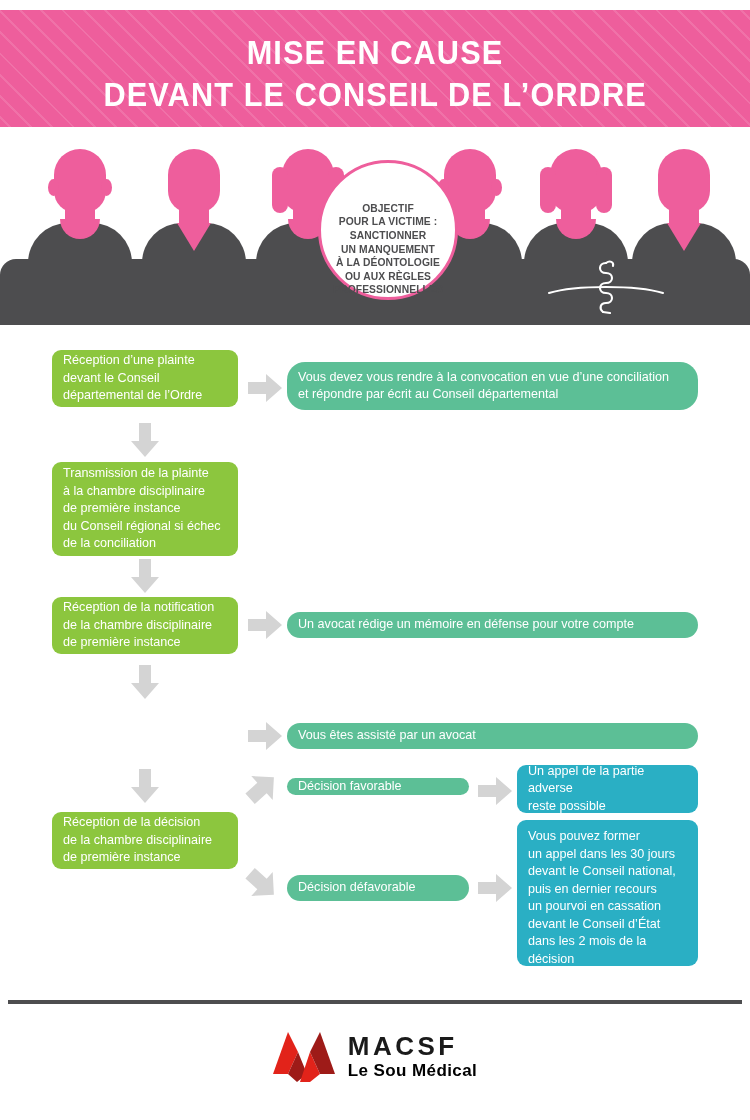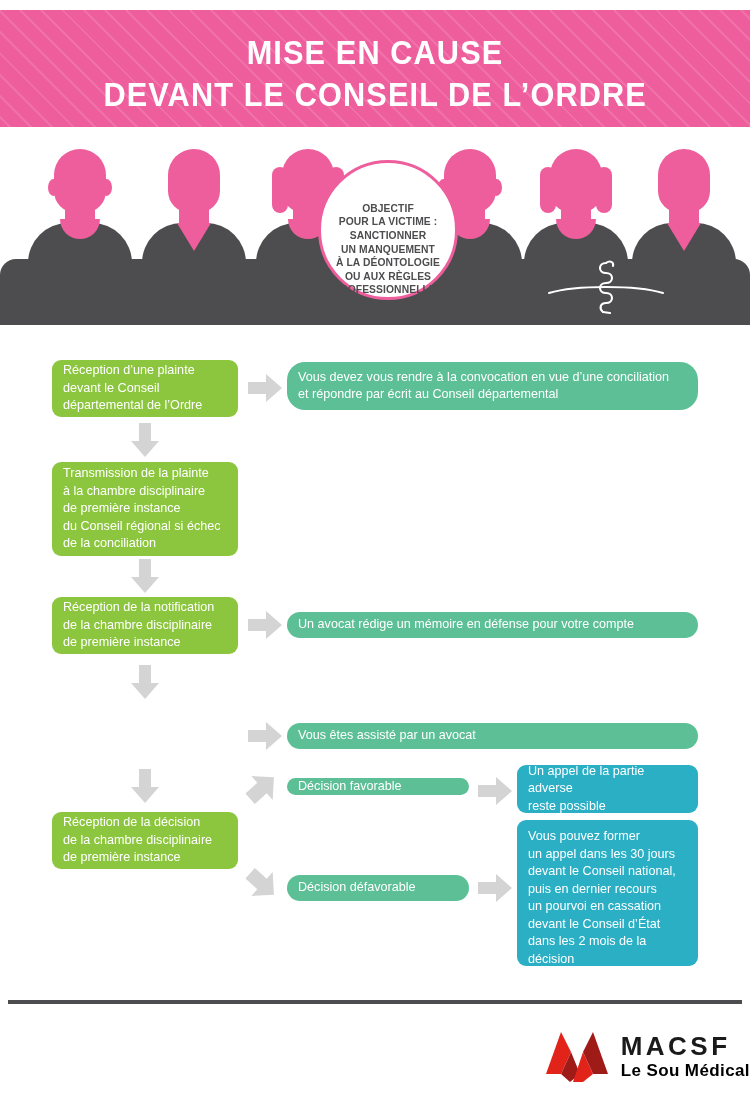--- a/index.html
+++ b/index.html
@@ -100,21 +100,21 @@
   .box-cyan  { background: #2aafc4; }
   .box.pill { border-radius: 18px; }
   .box .txt { display: block; white-space: pre-line; }
 
   
   .arrow { position: absolute; }
   .arrow svg { display: block; }
 
   
   .divider { position: absolute; left: 8px; top: 1000px; width: 734px; height: 4px; background: #4d4d4f; }
-  .logo-wrap { position: absolute; left: 0; top: 1030px; width: 750px; display: flex; justify-content: flex-end; align-items: center; gap: 13px; }
+  .logo-wrap { position: absolute; left: 0; top: 1030px; width: 750px; display: flex; justify-content: center; align-items: center; gap: 13px; }
   .logo-mark { width: 62px; height: 52px; }
   .logo-text { display: flex; flex-direction: column; }
   .logo-main { color: #1a1a1a; font-size: 26px; font-weight: bold; letter-spacing: 3.5px; line-height: 28px; }
   .logo-sub { color: #000000; font-size: 17px; font-weight: bold; letter-spacing: 0.4px; line-height: 21px; }
 </style>
 </head>
 <body>
 
 <div id="page">
 
@@ -193,21 +193,21 @@
 POUR LA VICTIME :
 SANCTIONNER
 UN MANQUEMENT
 À LA DÉONTOLOGIE
 OU AUX RÈGLES
 PROFESSIONNELLES</div>
   </div>
 
   <div class="flow">
 
-    <div class="box box-green" style="left:52px; top:35px; width:186px; height:57px;">
+    <div class="box box-green" style="left:52px; top:25px; width:186px; height:57px;">
       <span class="txt">Réception d’une plainte
 devant le Conseil
 départemental de l’Ordre</span>
     </div>
     <div class="box box-green" style="left:52px; top:137px; width:186px; height:94px;">
       <span class="txt">Transmission de la plainte
 à la chambre disciplinaire
 de première instance
 du Conseil régional si échec
 de la conciliation</span>

